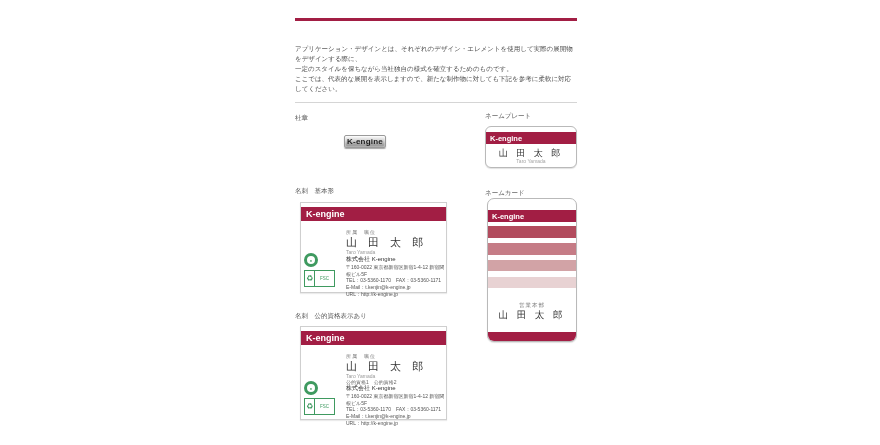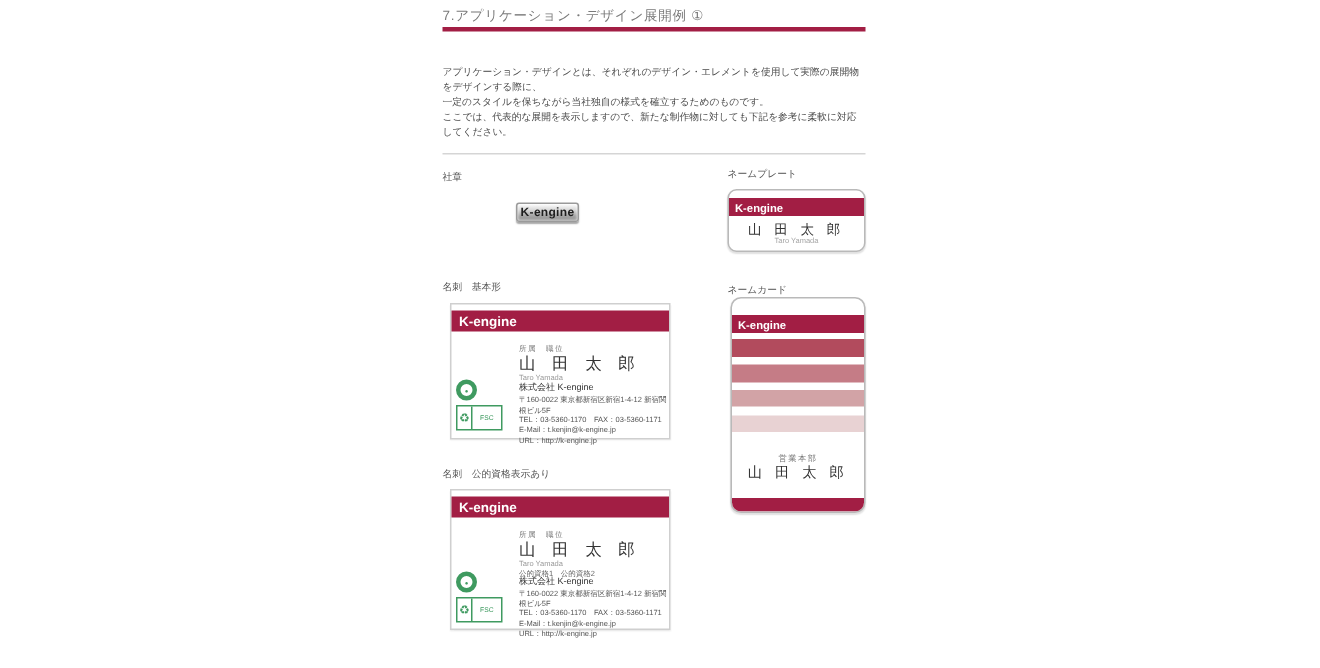--- a/index.html
+++ b/index.html
@@ -60,21 +60,20 @@
   .stripe.s3 { top:78px; height:11px; }
   .nc-dept { position:absolute; left:0; right:0; top:103px; text-align:center; font-size:5.5px; color:#777; letter-spacing:1px; }
   .nc-name { position:absolute; left:0; right:0; top:110px; text-align:center; font-size:9.5px; letter-spacing:3px; color:#333; }
   .nc-footer { position:absolute; left:0; right:0; bottom:0; height:9px; }
 </style>
 </head>
 <body>
 
 <div class="page">
 
-  <div class="page-title">7.アプリケーション・デザイン展開例 ①</div>
   <div class="title-rule" style="background: rgb(162, 30, 68);"></div>
 
   <div class="intro">
     <div>アプリケーション・デザインとは、それぞれのデザイン・エレメントを使用して実際の展開物をデザインする際に、</div>
     <div>一定のスタイルを保ちながら当社独自の様式を確立するためのものです。</div>
     <div>ここでは、代表的な展開を表示しますので、新たな制作物に対しても下記を参考に柔軟に対応してください。</div>
   </div>
 
   <div class="sec-label" style="left:295px; top:114px;">社章</div>
   <div class="badge">

